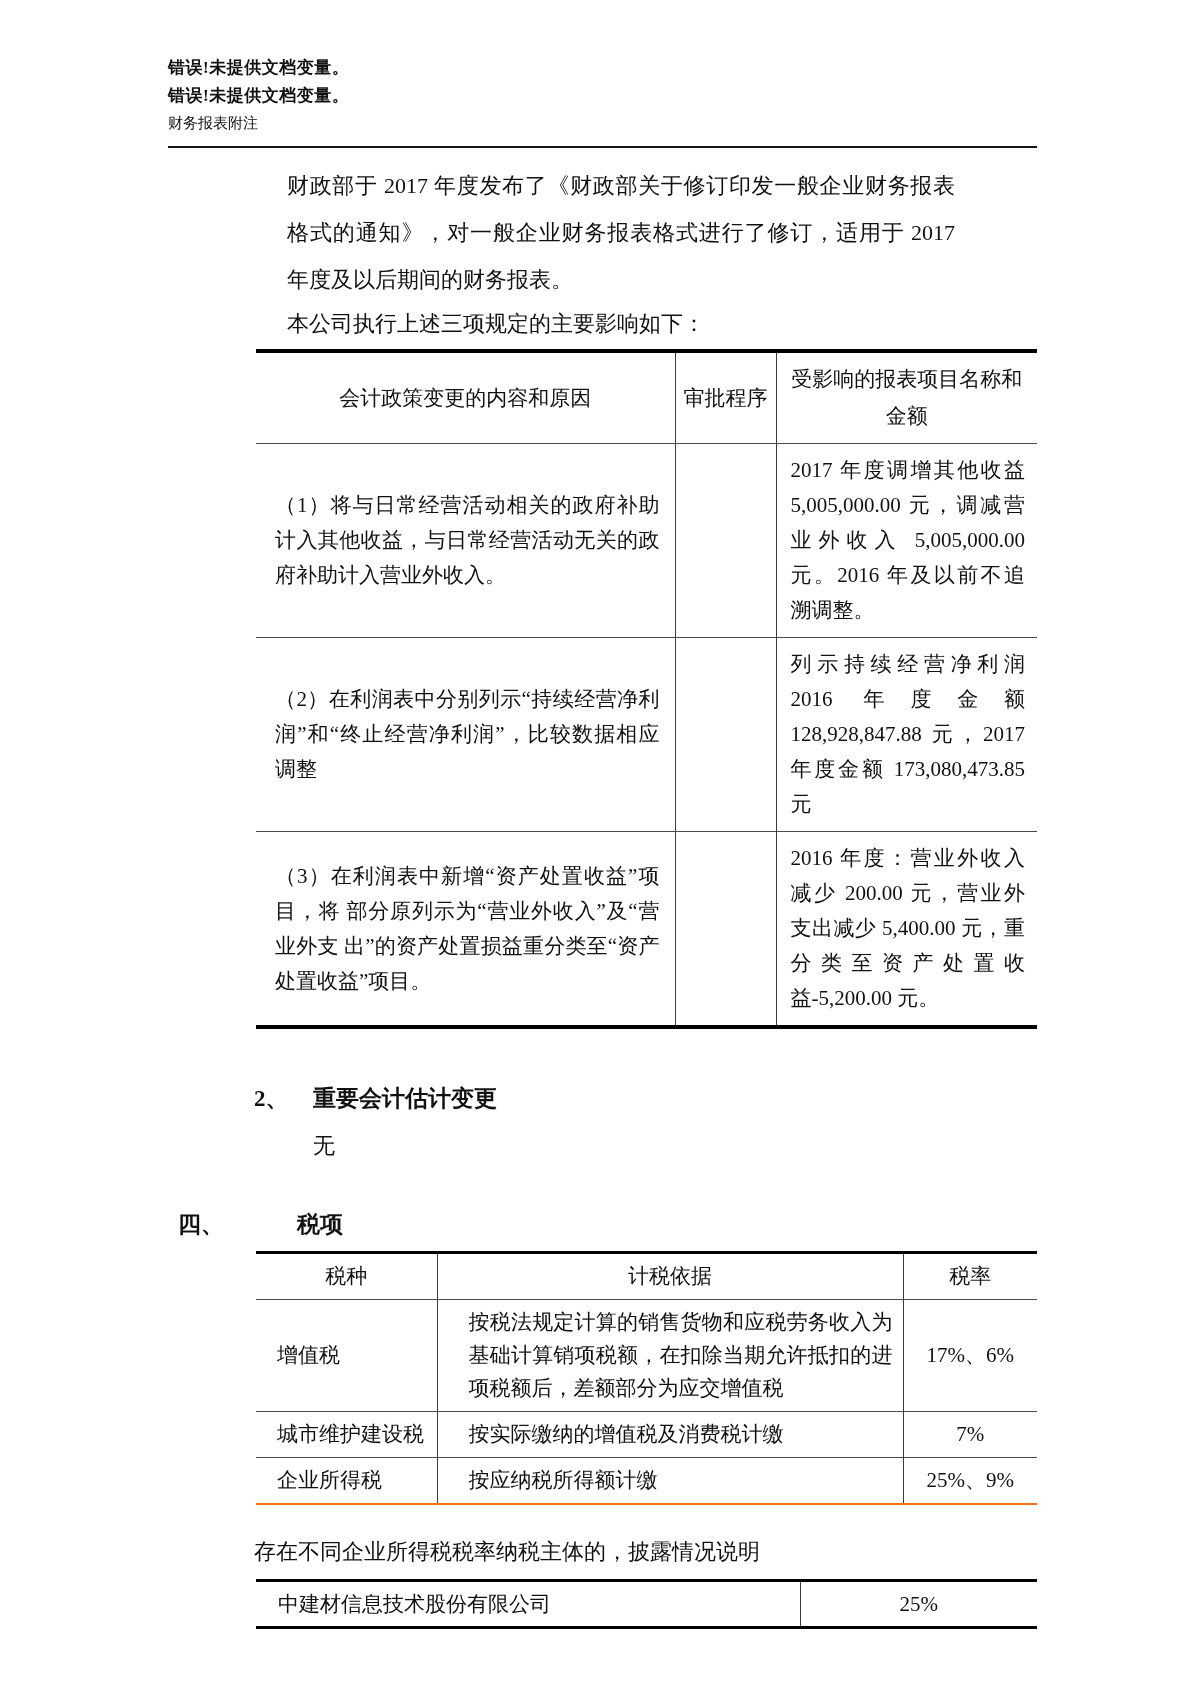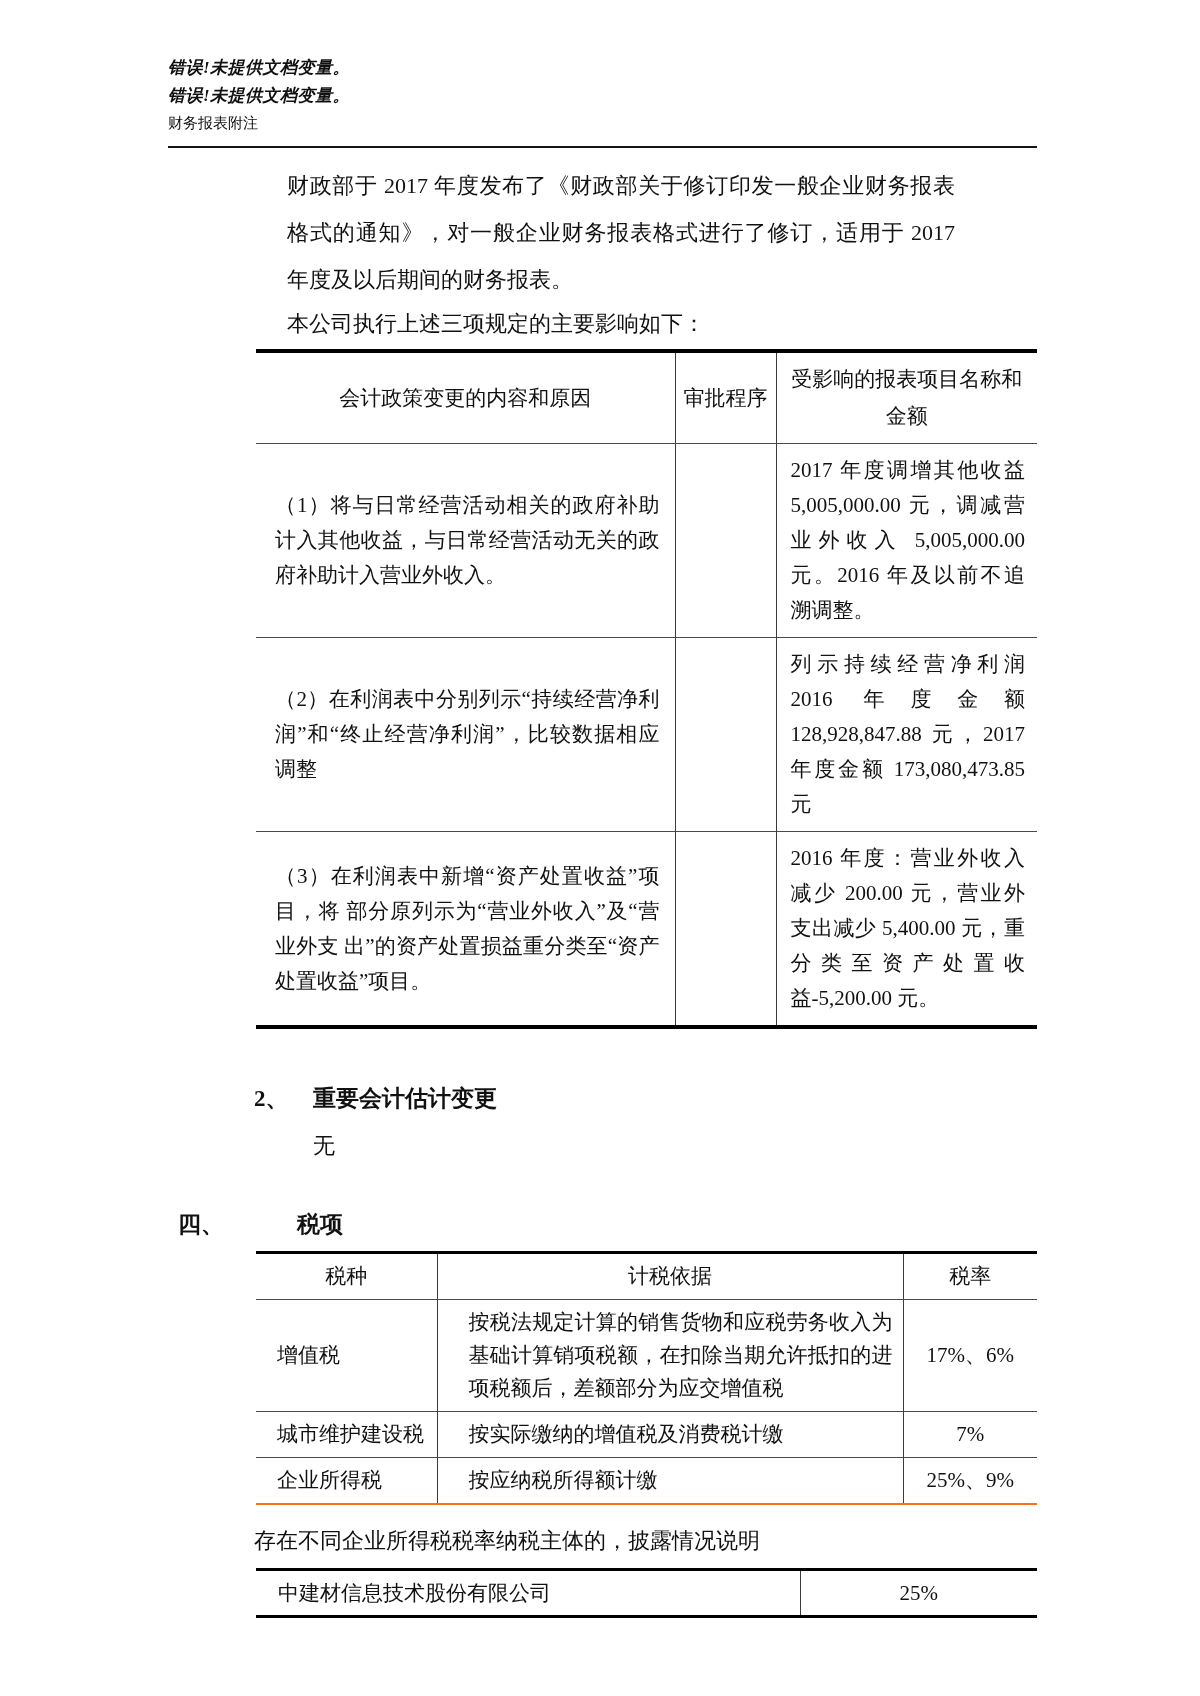--- a/index.html
+++ b/index.html
@@ -12,21 +12,21 @@
     overflow:hidden;
   }
   
   .header-block {
     padding-top:54px;
     margin-left:168px;
     width:869px;
     border-bottom:2px solid #151515;
     padding-bottom:9px;
   }
-  .err-line { font-size:17px; font-weight:700; line-height:28px; letter-spacing:0.5px;font-style:italic; }
+  .err-line { font-size:17px; font-weight:700; line-height:28px; letter-spacing:0.5px; }
   .doc-subtitle { font-size:15px; line-height:27px; }
 
   
   .intro {
     margin:14px 245px 0 287px;
     font-size:22px; line-height:47px;
     text-align:justify;
   }
   .lead {
     margin:2px 0 6px 287px;
@@ -74,21 +74,21 @@
   .tax-table th {
     text-align:center; vertical-align:middle;
     line-height:31px; padding:7px 6px;
     border-bottom:1px solid #4a4a4a;
   }
   .tax-table td { vertical-align:middle; line-height:33px; padding:6px 10px; }
   .tax-table .t-name { padding-left:21px; text-align:left; }
   .tax-table .t-basis { padding-left:31px; text-align:justify; }
   .tax-table .t-rate { text-align:center; }
 
-  .disclosure-lead { margin:20px 0 0 254px; font-size:22px; line-height:32px; }
+  .disclosure-lead { margin:31px 0 0 254px; font-size:22px; line-height:32px; }
 
   .entity-table {
     margin:11px 0 0 256px; width:781px;
     border-top:3px solid #000; border-bottom:3px solid #000;
     font-size:21px;
   }
   .entity-table th {
     text-align:center; vertical-align:middle;
     line-height:32px; padding:9px 6px;
     border-bottom:1px solid #4a4a4a;

